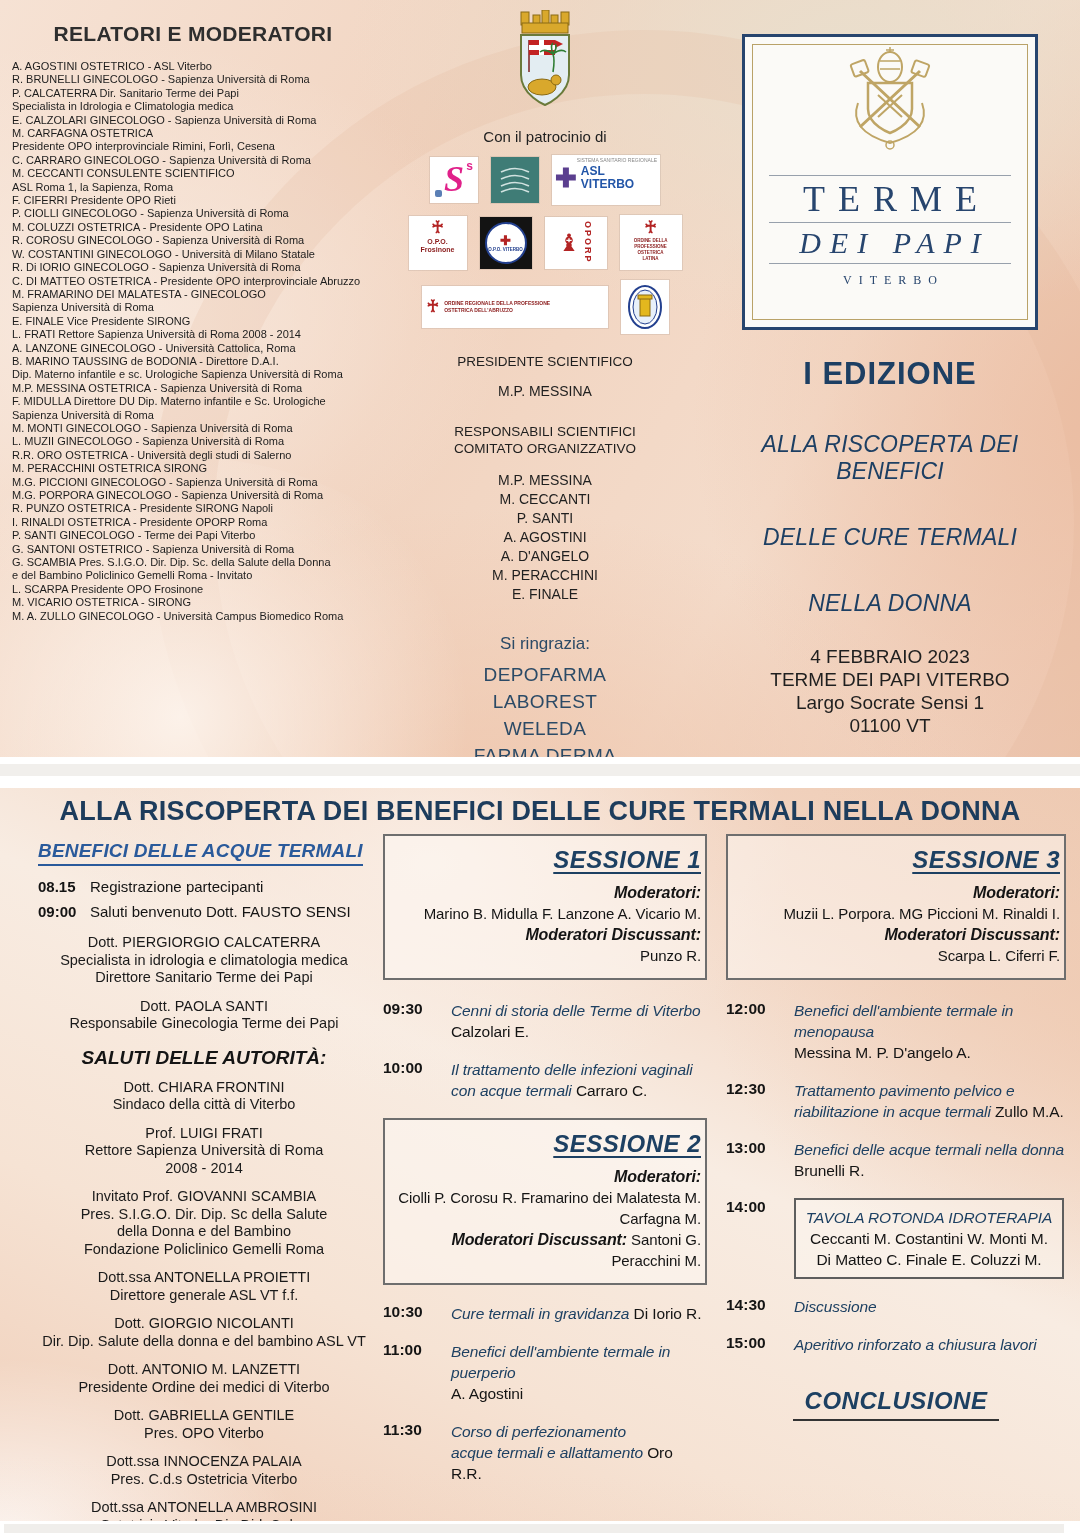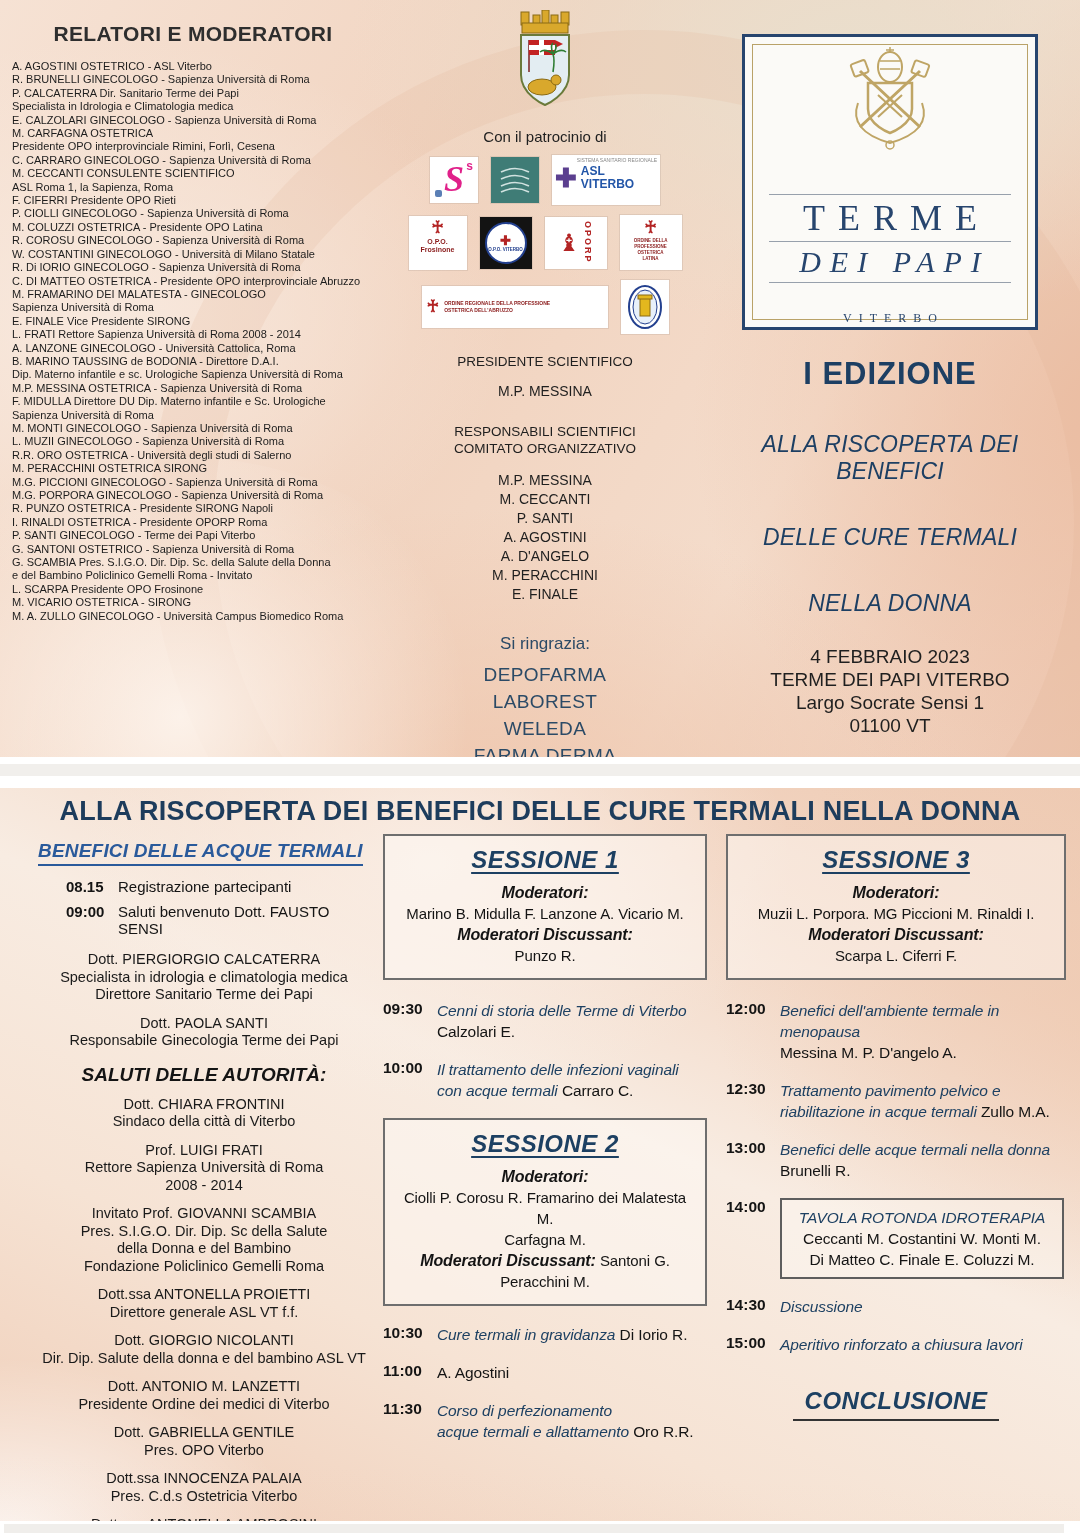--- a/index.html
+++ b/index.html
@@ -57,21 +57,21 @@
   .presidente-name{margin-top:14px;font-size:14px;color:#1f1f1f;}
   .resp-label{margin-top:24px;line-height:17px;}
   .comitato{margin-top:14px;}
   .comitato-name{font-size:14px;line-height:19px;color:#1f1f1f;}
   .thanks-label{margin-top:30px;font-size:17px;color:#2b4a66;}
   .thanks{margin-top:7px;}
   .thanks-item{font-size:19px;line-height:27px;color:#2b4a66;letter-spacing:.4px;}
 
   .col-right{position:absolute;left:723px;top:34px;width:334px;text-align:center;z-index:2;}
   .tlp-box{width:296px;height:296px;margin:0 auto;background:#fbfaf7;border:3px solid #27456e;padding:7px;box-sizing:border-box;}
-  .tlp-inner{width:100%;height:100%;border:1px solid #b9a268;display:flex;flex-direction:column;align-items:center;box-sizing:border-box;gap:19px;}
+  .tlp-inner{width:100%;height:100%;border:1px solid #b9a268;display:flex;flex-direction:column;align-items:center;box-sizing:border-box;}
   .tlp-word{font-family:"Liberation Serif",serif;color:#27456e;}
   .tlp-rules{width:88%;margin-top:6px;}
   .tlp-line{height:1px;background:#97a0ac;margin:2px 0;}
   .tlp-t1{font-size:36px;letter-spacing:13px;padding-left:13px;line-height:42px;}
   .tlp-t2{font-size:30px;letter-spacing:9px;padding-left:9px;line-height:36px;font-style:italic;}
   .tlp-viterbo{font-size:12px;letter-spacing:7px;padding-left:7px;color:#27456e;margin-top:7px;font-family:"Liberation Serif",serif;}
   .edition{margin-top:26px;font-size:31px;font-weight:700;color:#1d3f63;letter-spacing:1px;}
   .cover-title-line{font-size:23px;font-style:italic;font-weight:400;color:#1d3f63;margin-top:39px;letter-spacing:.2px;}
   .date-block{margin-top:28px;}
   .date-line{font-size:19px;color:#1f1f1f;line-height:23px;}
@@ -92,35 +92,35 @@
       linear-gradient(24deg,#efccb6 0%,#f6e3d4 30%,#f8ece2 55%,#f2d5c2 80%,#eecbb4 100%);}
   .program::before{content:"";position:absolute;left:-200px;top:380px;width:1500px;height:700px;
     background:linear-gradient(8deg, rgba(236,193,166,.35) 0%, rgba(236,193,166,0) 55%);transform:rotate(-6deg);}
   .prog-title{position:relative;font-size:27px;font-weight:600;color:#1d3c5c;text-align:center;padding-top:8px;letter-spacing:.2px;z-index:2;}
 
   .p-left{position:absolute;left:30px;top:52px;width:348px;z-index:2;}
   .pl-header-wrap{padding-left:8px;}
   .pl-header{font-size:19px;font-style:italic;font-weight:700;color:#2a5a9b;border-bottom:2px solid #2a5a9b;display:inline-block;padding-bottom:2px;letter-spacing:.2px;}
   .schedule{margin-top:12px;padding-left:8px;}
   .sched-row{display:flex;margin-bottom:8px;}
-  .sched-time{font-weight:700;width:52px;flex:none;color:#141414;font-size:15px;margin-left:28px;}
+  .sched-time{font-weight:700;width:52px;flex:none;color:#141414;font-size:15px;}
   .sched-text{font-size:15px;color:#141414;}
   .person-block{text-align:center;margin-bottom:11px;}
   .pb-line{font-size:14.5px;line-height:17.5px;color:#1a1a1a;}
   .blocks1{margin-top:14px;}
   .pl-sub{font-size:19px;font-style:italic;font-weight:700;color:#141414;text-align:center;margin:14px 0 10px;}
 
   .p-mid{position:absolute;left:383px;top:46px;width:324px;z-index:2;}
   .p-right{position:absolute;left:726px;top:46px;width:340px;z-index:2;}
-  .sess-box{border:2px solid #6e6e6e;background:rgba(253,250,246,.5);text-align:center;padding:10px 14px 12px;}
+  .sess-box{border:2px solid #6e6e6e;background:rgba(253,250,246,.5);text-align:right;padding:10px 4px 12px;}
   .sess-title{font-size:24px;font-style:italic;font-weight:700;color:#1d4062;text-decoration:underline;text-underline-offset:4px;margin-bottom:8px;letter-spacing:.5px;}
   .sess-line{font-size:15px;line-height:21px;color:#141414;letter-spacing:-.1px;}
   .s-lbl{font-style:italic;font-weight:700;font-size:16px;}
   .events{margin-top:20px;}
-  .event{display:flex;margin-bottom:17px;}
+  .event{display:flex;margin-bottom:17px;gap:14px;}
   .ev-time{width:54px;flex:none;font-weight:700;font-size:15.5px;color:#141414;}
   .ev-body{flex:1;}
   .ev-line{font-size:15.5px;line-height:21px;letter-spacing:-.1px;}
   .e-title{color:#1d4062;font-style:italic;}
   .e-speaker{color:#141414;}
   .ev-boxed{border:2px solid #5e5e5e;padding:7px 8px;text-align:center;background:rgba(253,250,246,.4);margin-right:2px;}
   .mid-events-2{margin-top:18px;}
   .conclusion{margin-top:32px;text-align:center;}
   .conclusion span{font-size:24px;font-style:italic;font-weight:700;color:#1d4062;border-bottom:2px solid #333;padding:0 12px 5px;letter-spacing:.5px;}
 </style>
@@ -442,20 +442,21 @@
       <div class="events mid-events-2">
           <div class="event">
             <div class="ev-time">10:30</div>
             <div class="ev-body">
               <div class="ev-line"><span class="e-title">Cure termali in gravidanza</span>  <span class="e-speaker">Di Iorio R.</span></div>
             </div>
           </div>
           <div class="event">
             <div class="ev-time">11:00</div>
             <div class="ev-body">
+              <div class="ev-line"><span class="e-title">Benefici dell'ambiente termale in puerperio</span></div>
               <div class="ev-line"><span class="e-speaker">A. Agostini</span></div>
             </div>
           </div>
           <div class="event">
             <div class="ev-time">11:30</div>
             <div class="ev-body">
               <div class="ev-line"><span class="e-title">Corso di perfezionamento</span></div>
               <div class="ev-line"><span class="e-title">acque termali e allattamento</span>  <span class="e-speaker">Oro R.R.</span></div>
             </div>
           </div>

